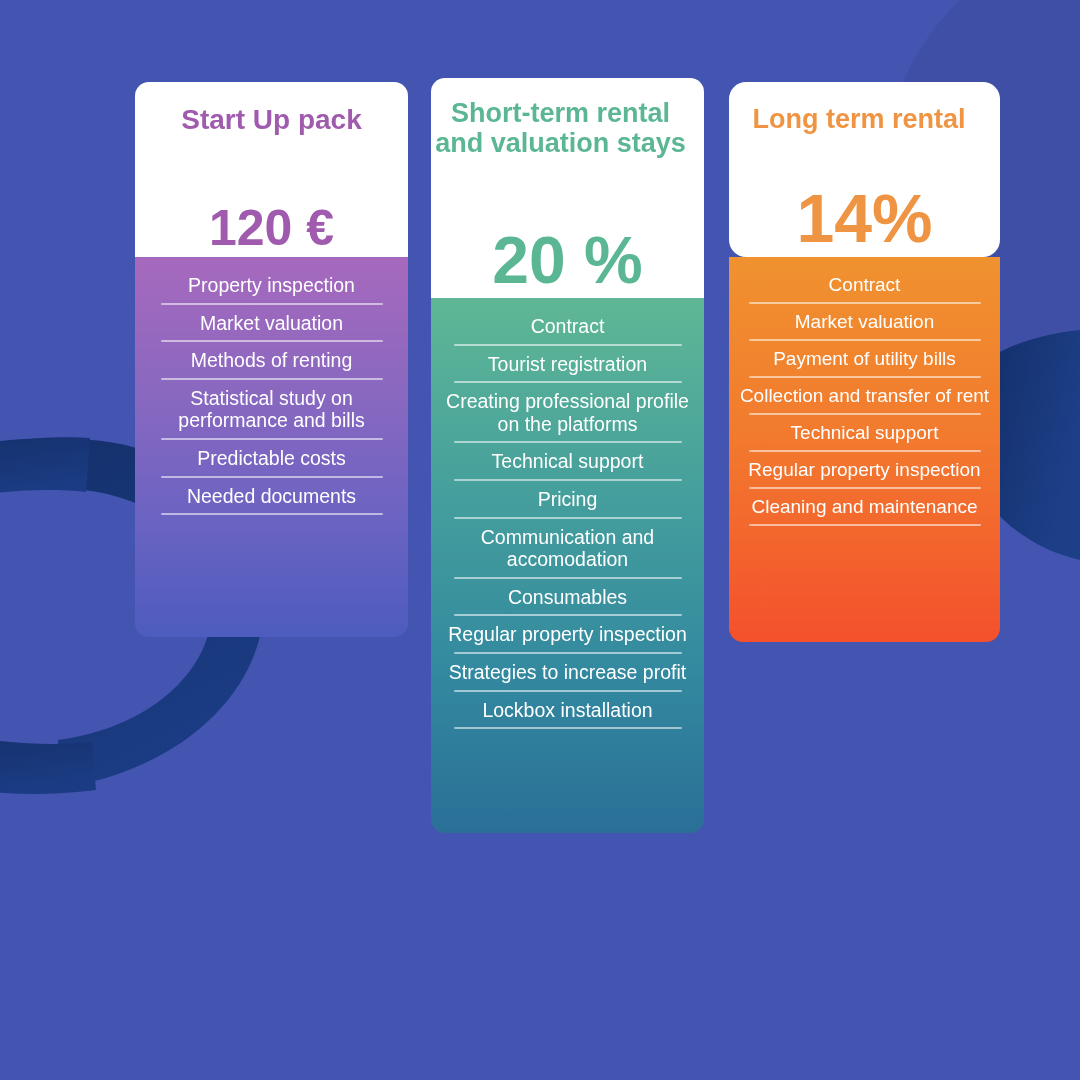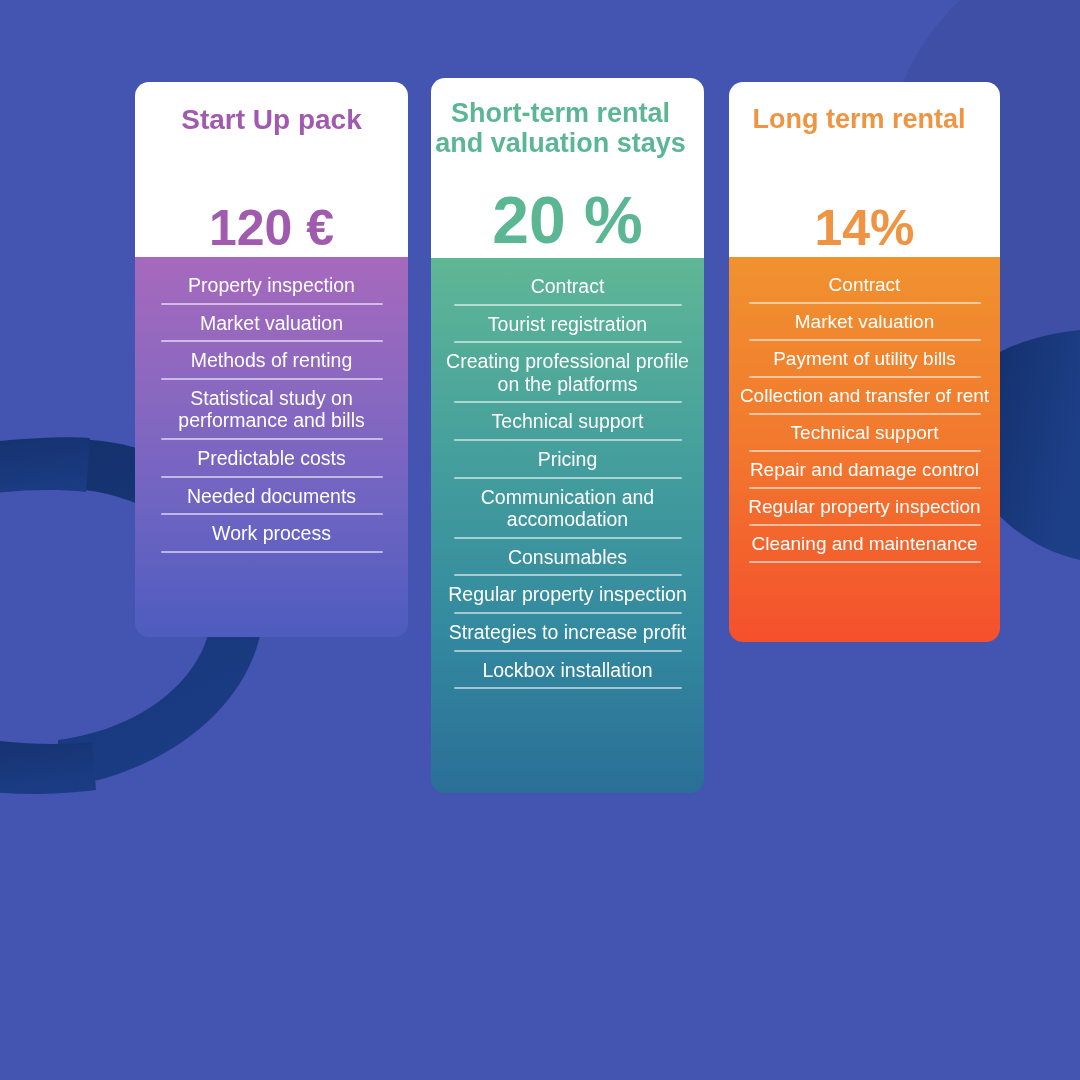--- a/index.html
+++ b/index.html
@@ -95,42 +95,42 @@
   #card-startup .card-body {
     width: 273px;
     min-height: 380px;
     background: linear-gradient(180deg, #a669bd 0%, #8a68c0 35%, #6a63c2 70%, #4d5cbe 100%);
   }
   #card-startup .feature { font-size: 19.5px; }
   #card-startup .feature .sep { width: 222px; }
 
   
   #card-short { left: 431px; top: 78px; width: 273px; }
-  #card-short .card-head { width: 273px; height: 180px; }
+  #card-short .card-head { width: 273px; height: 220px; }
   #card-short .card-title {
     color: #5bb793; font-size: 27px; margin-top: 20px;
     width: 300px; margin-left: -14px;
   }
   #card-short .card-price { color: #5bb793; font-size: 66px; margin-top: 18px; }
   #card-short .card-body {
     width: 273px;
     min-height: 535px;
     background: linear-gradient(180deg, #5fb795 0%, #46a09c 35%, #33899f 70%, #2a6f97 100%);
   }
   #card-short .feature { font-size: 19.5px; }
   #card-short .feature .sep { width: 228px; }
 
   
   #card-long { left: 729px; top: 82px; width: 271px; }
-  #card-long .card-head { width: 271px; height: 175px; }
+  #card-long .card-head { width: 271px; height: 175px; border-radius: 17px; }
   #card-long .card-title {
     color: #ef9442; font-size: 27px; margin-top: 22px;
     width: 292px; margin-left: -11px;
   }
-  #card-long .card-price { color: #ef9442; font-size: 50px; margin-top: 26px; }
+  #card-long .card-price { color: #ef9442; font-size: 68px; margin-top: 26px; }
   #card-long .card-body {
     width: 271px;
     min-height: 385px;
     background: linear-gradient(180deg, #f0922f 0%, #f2792e 48%, #f4502c 100%);
   }
   #card-long .feature { font-size: 19px; }
   #card-long .feature .sep { width: 232px; }
 </style>
 </head>
 <body>
@@ -191,24 +191,20 @@
         <span class="sep"></span>
       </div>
       <div class="feature">
         <span>Predictable costs</span>
         <span class="sep"></span>
       </div>
       <div class="feature">
         <span>Needed documents</span>
         <span class="sep"></span>
       </div>
-      <div class="feature">
-        <span>Work process</span>
-        <span class="sep"></span>
-      </div>
     </div>
   </div>
 
   <div class="card" id="card-short">
     <div class="card-head">
       <div class="card-title">
         <div>Short-term rental</div>
         <div>and valuation stays</div>
       </div>
       <div class="card-price">20 %</div>
@@ -277,24 +273,20 @@
       </div>
       <div class="feature">
         <span>Collection and transfer of rent</span>
         <span class="sep"></span>
       </div>
       <div class="feature">
         <span>Technical support</span>
         <span class="sep"></span>
       </div>
       <div class="feature">
-        <span>Repair and damage control</span>
-        <span class="sep"></span>
-      </div>
-      <div class="feature">
         <span>Regular property inspection</span>
         <span class="sep"></span>
       </div>
       <div class="feature">
         <span>Cleaning and maintenance</span>
         <span class="sep"></span>
       </div>
     </div>
   </div>
 

